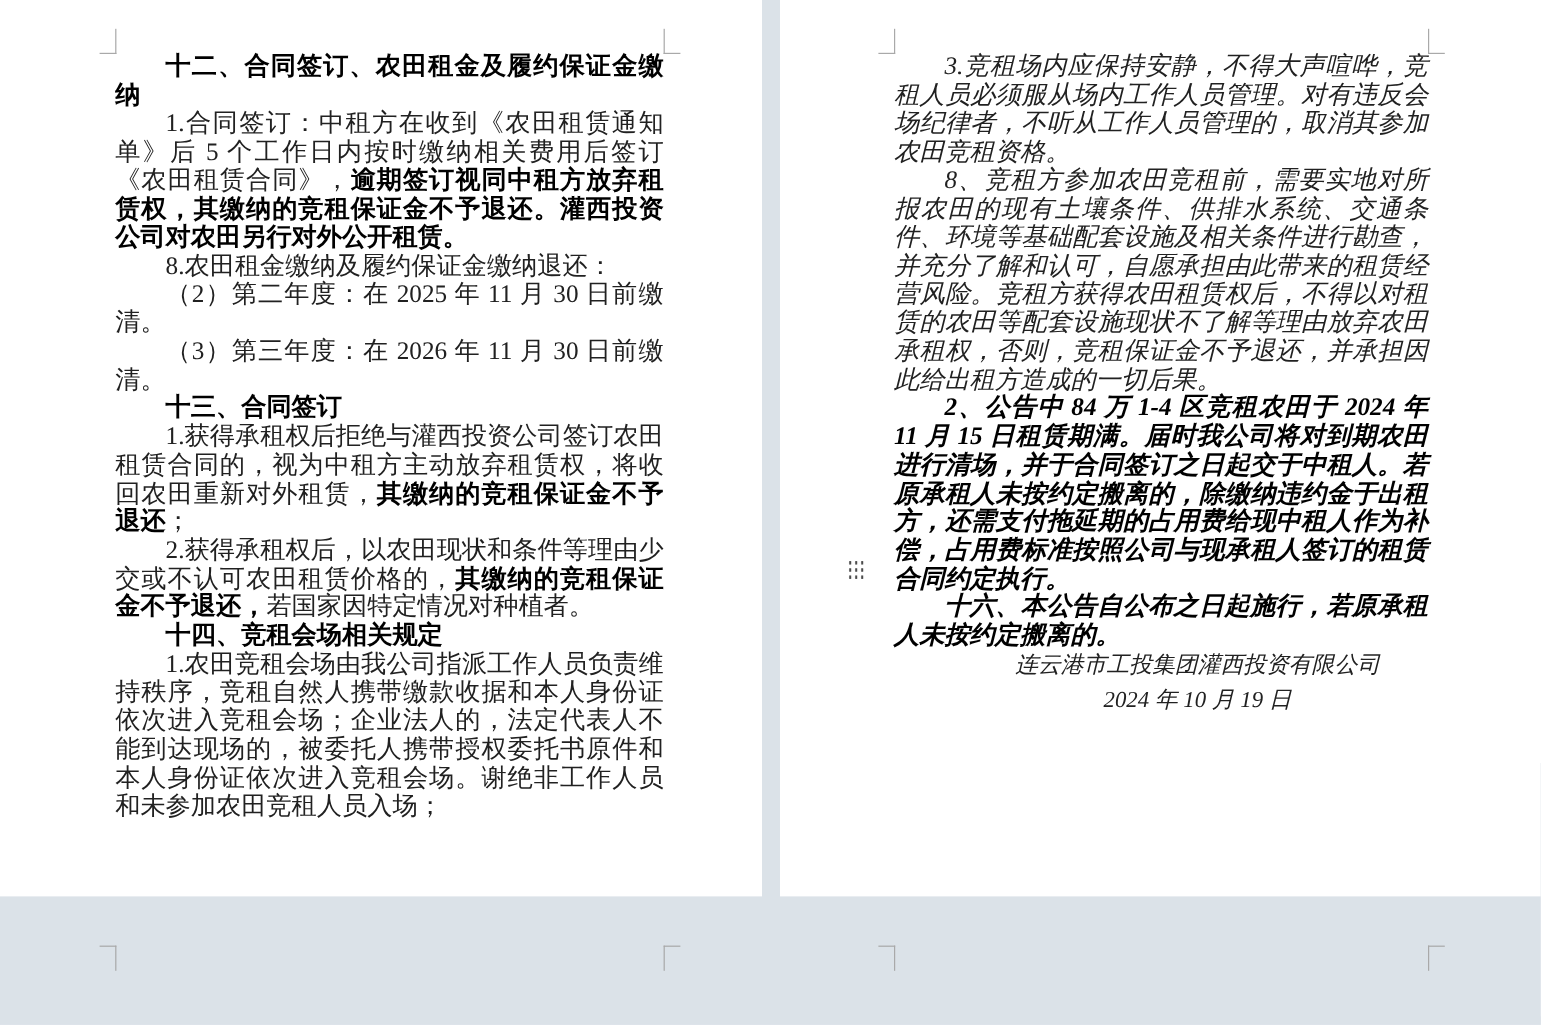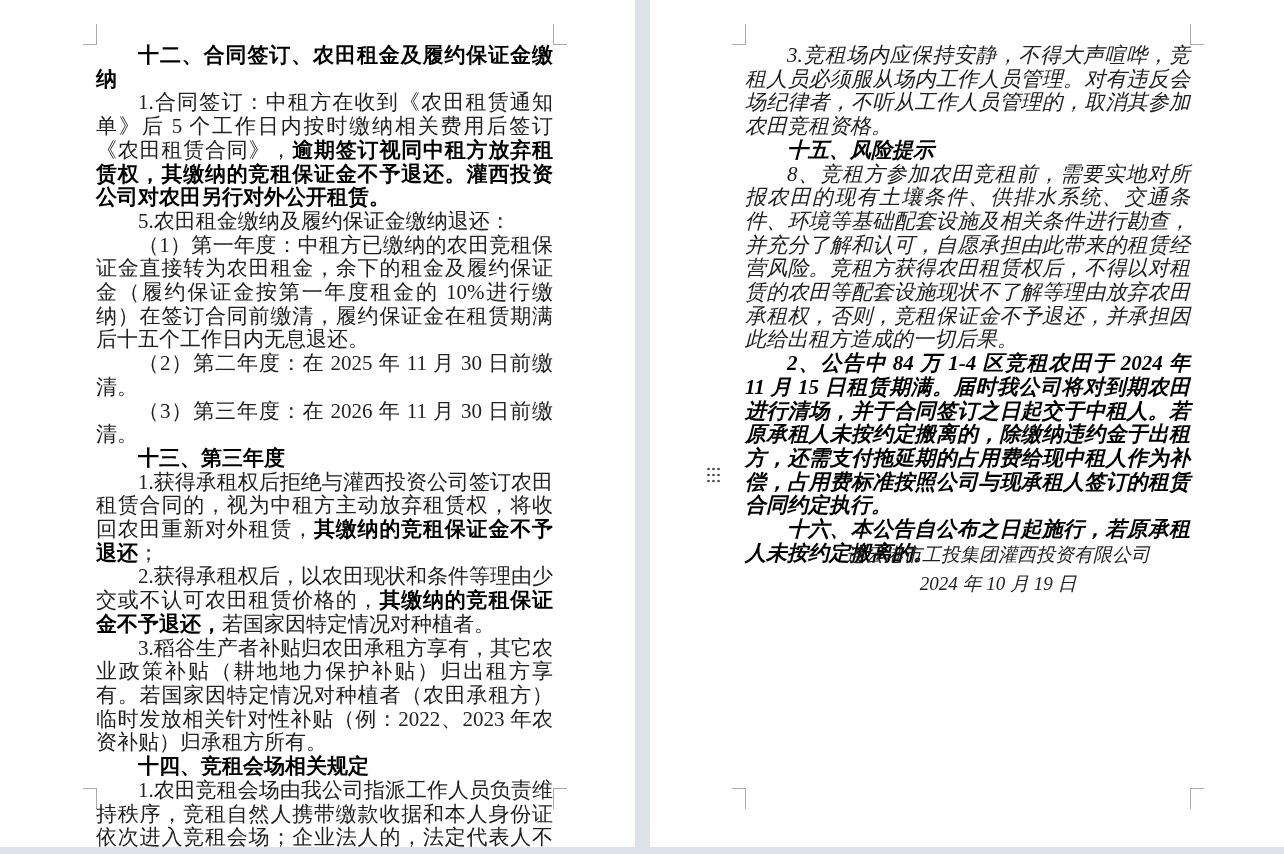--- a/index.html
+++ b/index.html
@@ -1,21 +1,21 @@
 <!DOCTYPE html>
 <html><head>
 <meta charset="utf-8">
 <style>
   html,body{margin:0;padding:0;}
   .stage{
     position:relative;width:1284px;height:854px;
     background:#dbe2e8;overflow:hidden;
     font-family:"Liberation Serif","DejaVu Serif",serif;
   }
-  .page{position:absolute;top:0;height:847px;background:#ffffff;}
+  .page{position:absolute;top:0;height:747px;background:#ffffff;}
   .page-left{left:0;width:635px;}
   .page-right{left:650px;width:634px;}
   .textarea{
     position:absolute;top:44px;color:#212121;
     font-size:21px;line-height:23.7px;
     text-align:justify;text-justify:inter-character;
   }
   .page-left  .textarea{left:96px;width:457px;}
   .page-right .textarea{left:95px;width:445px;font-style:italic;}
   .para{margin:0;text-indent:2em;}
@@ -52,42 +52,39 @@
 <div class="stage">
 
   <div class="page page-left">
     <div class="cm tl"></div>
     <div class="cm tr"></div>
     <div class="cm bl"></div>
     <div class="cm br"></div>
     <div class="textarea">
         <p class="para heading"><span class="bold">十二、合同签订、农田租金及履约保证金缴纳</span></p>
         <p class="para"><span>1.合同签订：中租方在收到《农田租赁通知单》后 5 个工作日内按时缴纳相关费用后签订《农田租赁合同》，</span><span class="bold">逾期签订视同中租方放弃租赁权，其缴纳的竞租保证金不予退还。灌西投资公司对农田另行对外公开租赁。</span></p>
-        <p class="para"><span>5.农田租金缴纳及履约保证金缴纳退还：</span></p>
-        <p class="para"><span>（1）第一年度：中租方已缴纳的农田竞租保证金直接转为农田租金，余下的租金及履约保证金（履约保证金按第一年度租金的 10%进行缴纳）在签订合同前缴清，履约保证金在租赁期满后十五个工作日内无息退还。</span></p>
+        <p class="para"><span>8.农田租金缴纳及履约保证金缴纳退还：</span></p>
         <p class="para"><span>（2）第二年度：在 2025 年 11 月 30 日前缴清。</span></p>
         <p class="para"><span>（3）第三年度：在 2026 年 11 月 30 日前缴清。</span></p>
-        <p class="para heading"><span class="bold">十三、第三年度</span></p>
+        <p class="para heading"><span class="bold">十三、合同签订</span></p>
         <p class="para"><span>1.获得承租权后拒绝与灌西投资公司签订农田租赁合同的，视为中租方主动放弃租赁权，将收回农田重新对外租赁，</span><span class="bold">其缴纳的竞租保证金不予退还</span><span>；</span></p>
         <p class="para"><span>2.获得承租权后，以农田现状和条件等理由少交或不认可农田租赁价格的，</span><span class="bold">其缴纳的竞租保证金不予退还，</span><span>若国家因特定情况对种植者。</span></p>
-        <p class="para"><span>3.稻谷生产者补贴归农田承租方享有，其它农业政策补贴（耕地地力保护补贴）归出租方享有。若国家因特定情况对种植者（农田承租方）临时发放相关针对性补贴（例：2022、2023 年农资补贴）归承租方所有。</span></p>
         <p class="para heading"><span class="bold">十四、竞租会场相关规定</span></p>
         <p class="para"><span>1.农田竞租会场由我公司指派工作人员负责维持秩序，竞租自然人携带缴款收据和本人身份证依次进入竞租会场；企业法人的，法定代表人不能到达现场的，被委托人携带授权委托书原件和本人身份证依次进入竞租会场。谢绝非工作人员和未参加农田竞租人员入场；</span></p>
       </div>
   </div>
 
   <div class="page page-right">
     <div class="cm tl"></div>
     <div class="cm tr"></div>
     <div class="cm bl"></div>
     <div class="cm br"></div>
     <div class="dots"></div>
     <div class="textarea">
     <p class="para"><span>3.竞租场内应保持安静，不得大声喧哗，竞租人员必须服从场内工作人员管理。对有违反会场纪律者，不听从工作人员管理的，取消其参加农田竞租资格。</span></p>
-        <p class="para heading"><span class="bold">十五、风险提示</span></p>
         <p class="para"><span>8、竞租方参加农田竞租前，需要实地对所报农田的现有土壤条件、供排水系统、交通条件、环境等基础配套设施及相关条件进行勘查，并充分了解和认可，自愿承担由此带来的租赁经营风险。竞租方获得农田租赁权后，不得以对租赁的农田等配套设施现状不了解等理由放弃农田承租权，否则，竞租保证金不予退还，并承担因此给出租方造成的一切后果。</span></p>
         <p class="para"><span class="bold">2、公告中 84 万 1-4 区竞租农田于 2024 年 11 月 15 日租赁期满。届时我公司将对到期农田进行清场，并于合同签订之日起交于中租人。若原承租人未按约定搬离的，除缴纳违约金于出租方，还需支付拖延期的占用费给现中租人作为补偿，占用费标准按照公司与现承租人签订的租赁合同约定执行。</span></p>
         <p class="para"><span class="bold">十六、本公告自公布之日起施行，若原承租人未按约定搬离的。</span></p>
       </div>
     <div class="textarea" style="top:0;pointer-events:none;">
       <div style="height:485px;"></div>
       <div class="sig">
         <div>连云港市工投集团灌西投资有限公司</div>
         <div>2024 年 10 月 19 日</div>
       </div>

